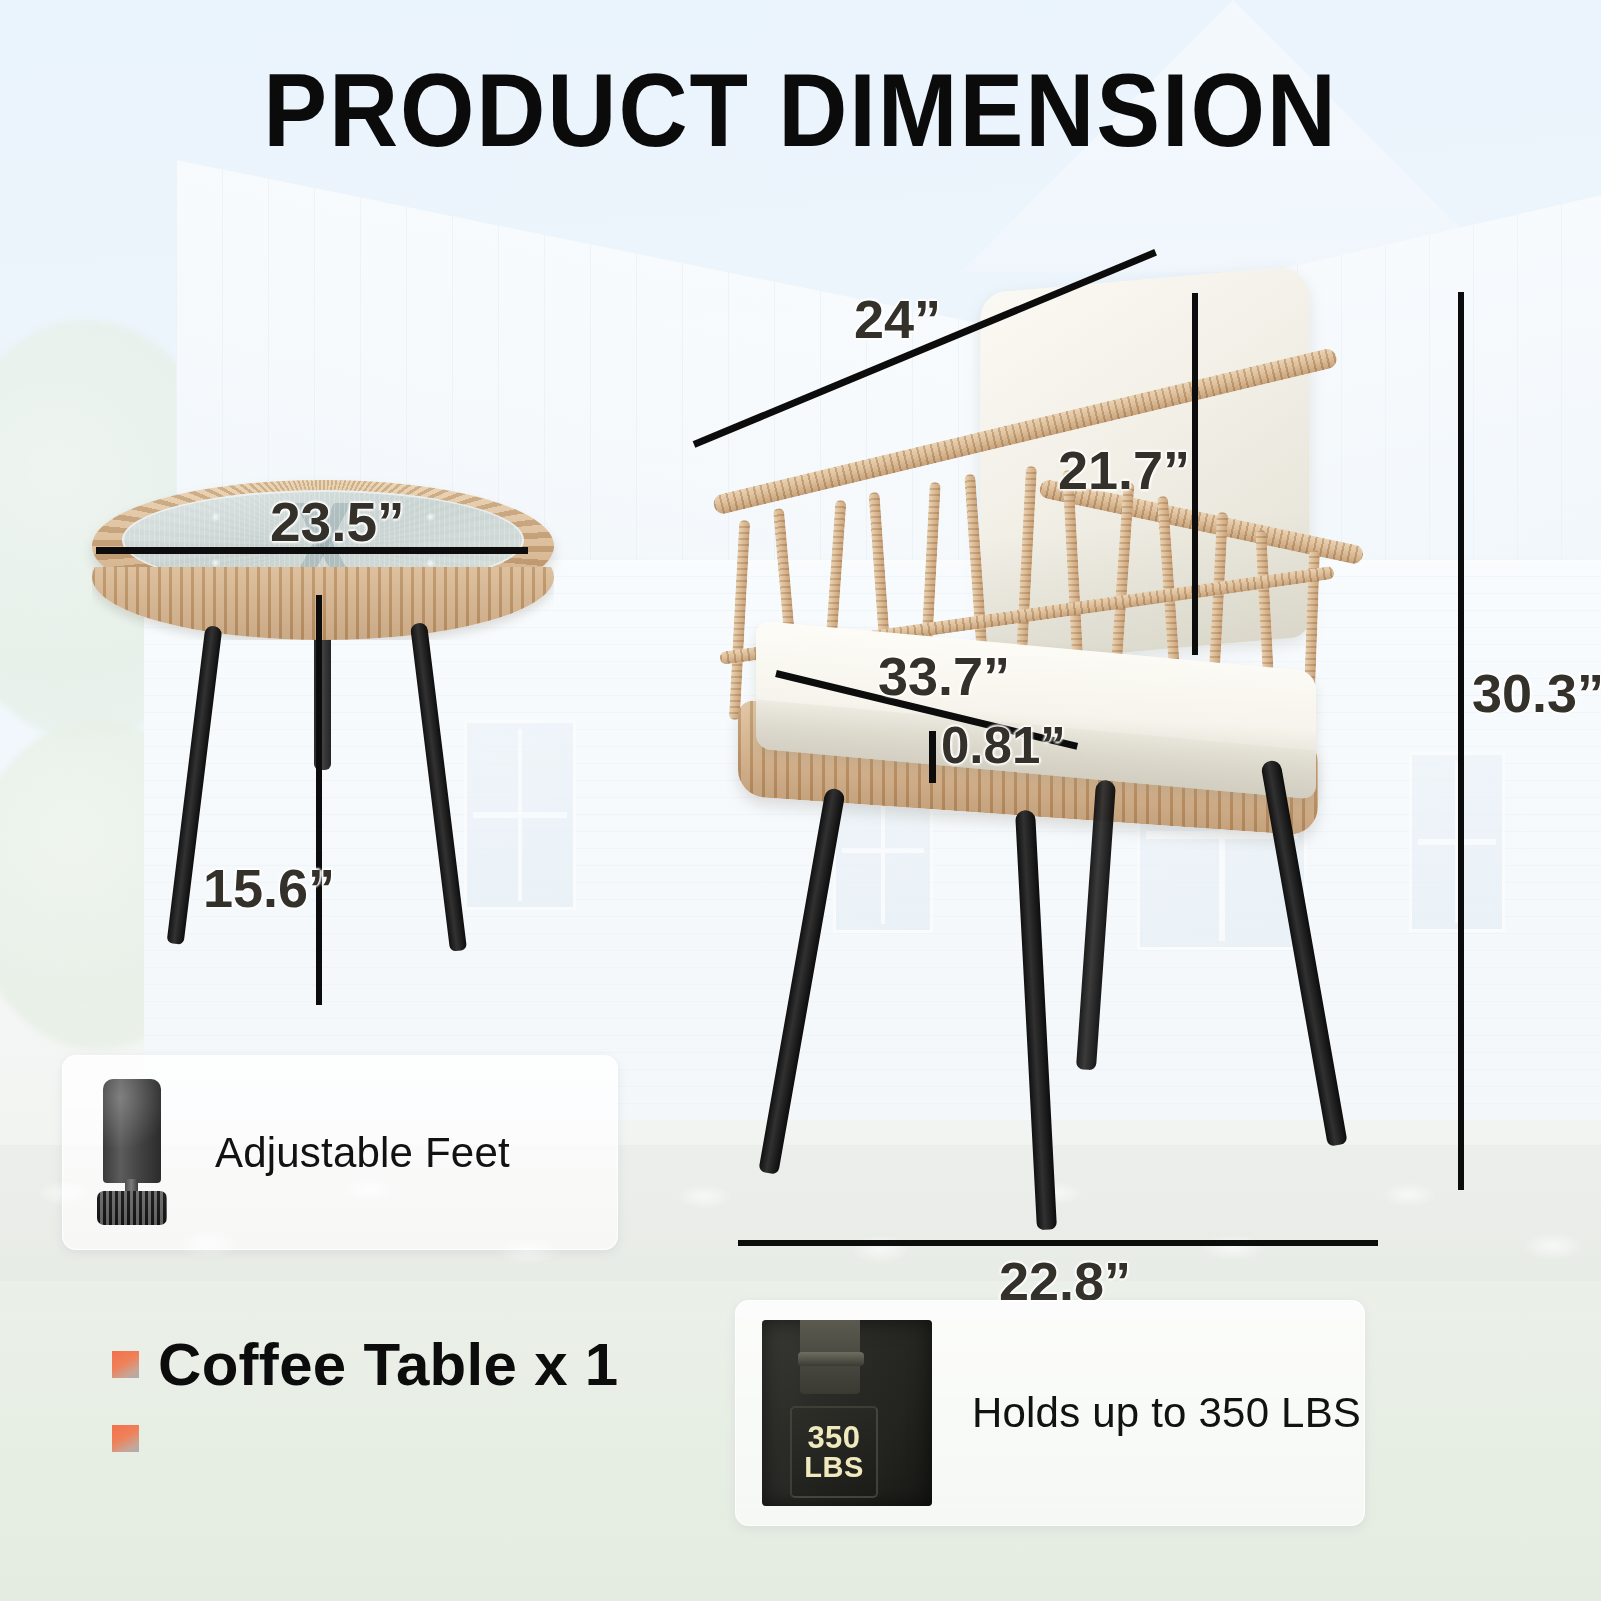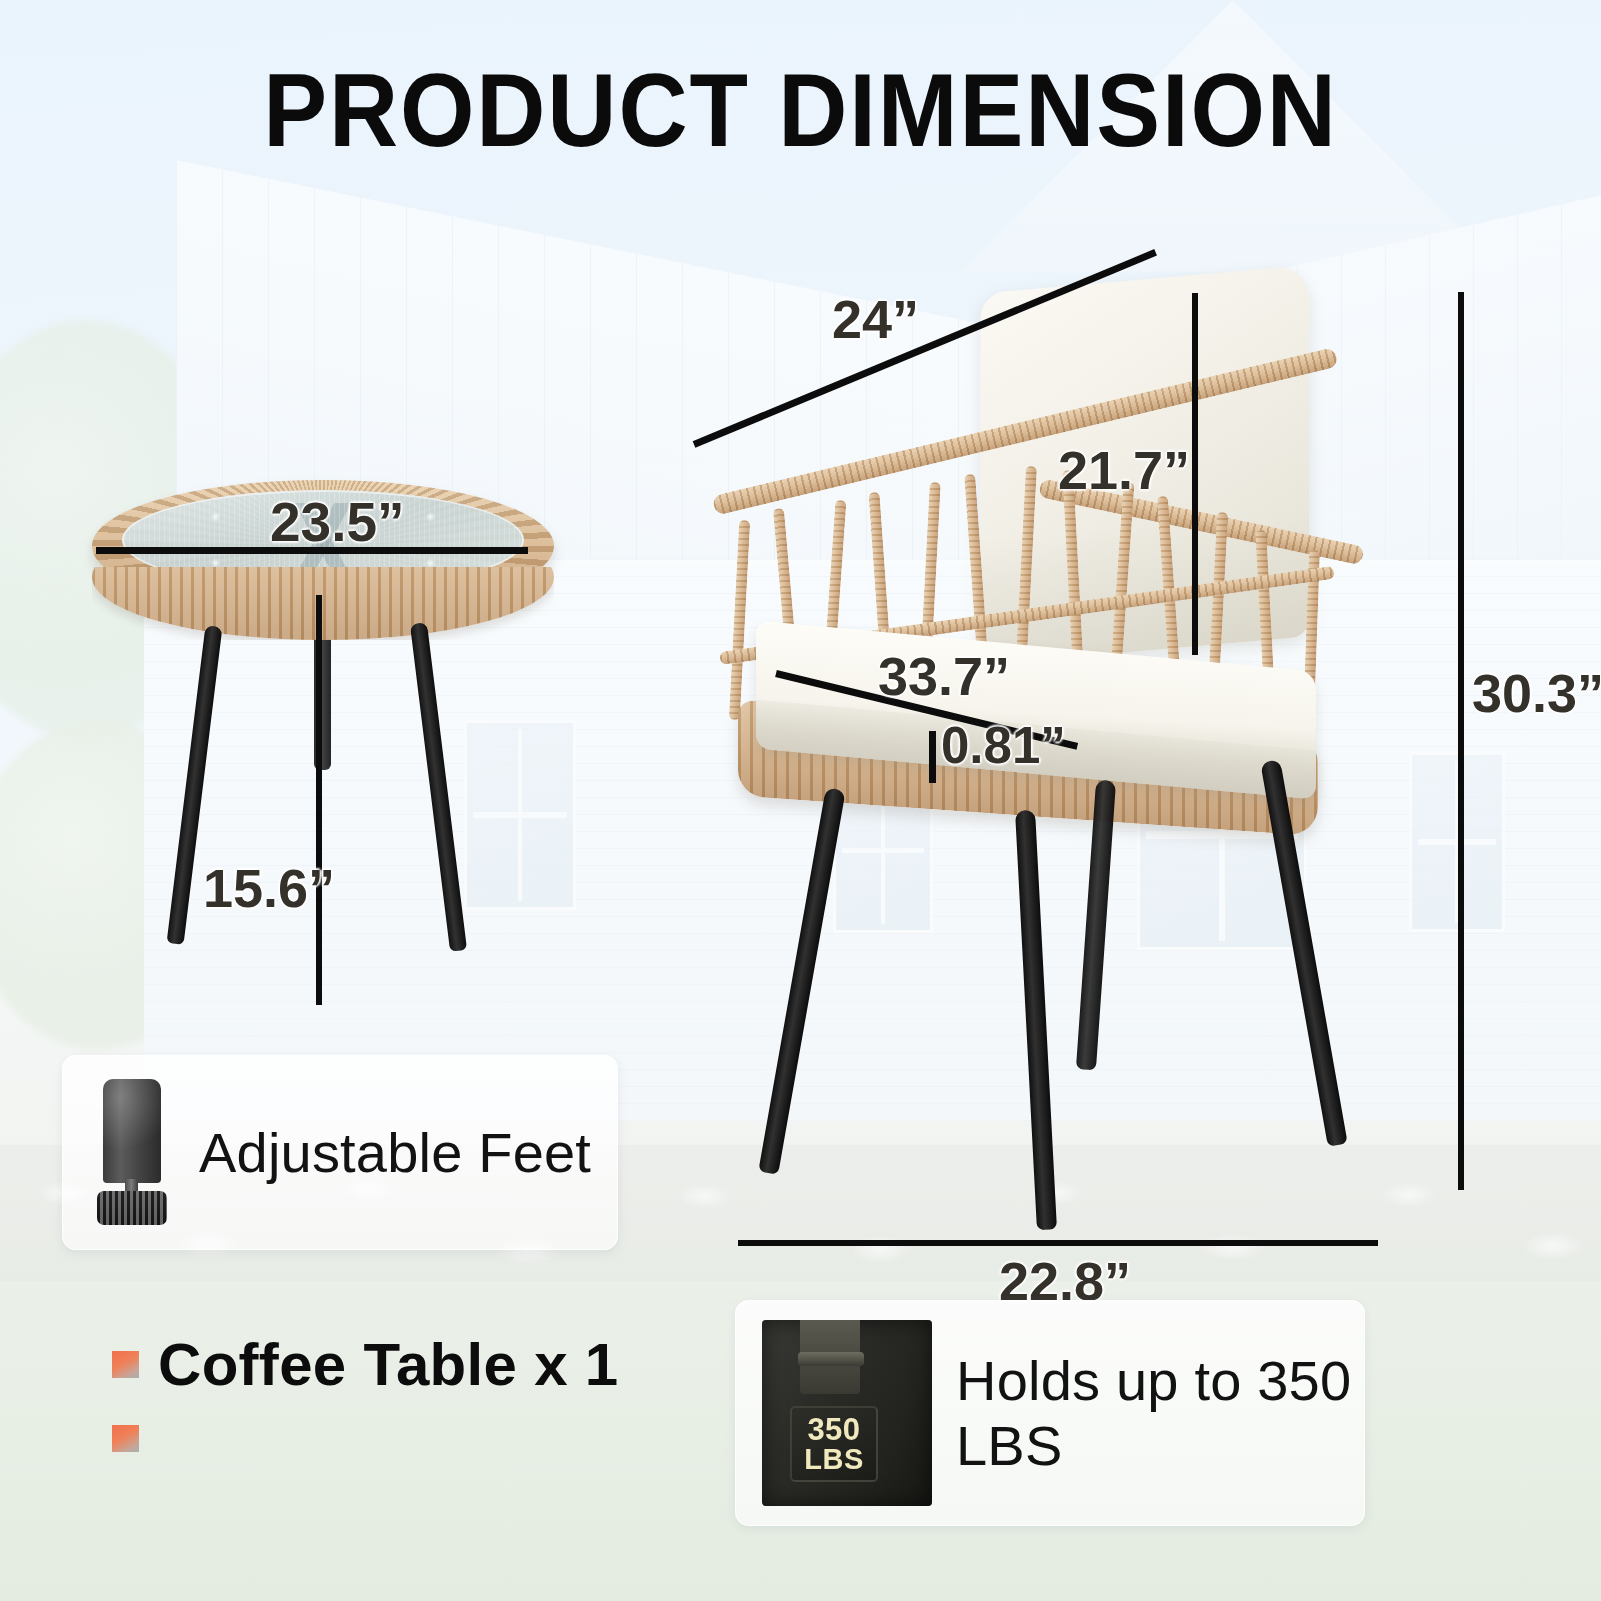--- a/index.html
+++ b/index.html
@@ -287,21 +287,21 @@
   }
   .foot-pad {
     position:absolute; left:8px; top:112px; width:70px; height:34px;
     background:
       repeating-linear-gradient(90deg, rgba(0,0,0,.55) 0 3px, rgba(150,150,150,.5) 3px 6px),
       linear-gradient(180deg,#4a4a4a,#2a2a2a);
     border-radius:7px;
   }
   .panel-text {
     font-family:"Liberation Sans", sans-serif;
-    font-size:56px; color:#121212; letter-spacing:.2px; margin-left:24px;
+    font-size:42px; color:#121212; letter-spacing:.2px; margin-left:40px;
   }
 
   
   .weight-art { position:relative; width:170px; height:186px; flex:0 0 auto; }
   .wb-body {
     position:absolute; inset:0;
     background:linear-gradient(120deg,#3a3a36 0%,#2b2b28 35%,#23231f 70%,#171714 100%);
     border-radius:4px;
     box-shadow:inset 0 0 22px rgba(0,0,0,.6);
   }
@@ -309,21 +309,21 @@
     position:absolute; left:38px; top:0; width:60px; height:74px;
     background:linear-gradient(180deg,#5a5a50,#3a3a33);
     border-radius:0 0 4px 4px;
   }
   .wb-handle {
     position:absolute; left:36px; top:32px; width:66px; height:14px;
     background:linear-gradient(180deg,#6e6e60,#3b3b34);
     border-radius:4px;
   }
   .wb-plate {
-    position:absolute; left:28px; top:86px; width:88px; height:76px;
+    position:absolute; left:28px; top:86px; width:88px; height:92px;
     background:linear-gradient(150deg,#2e2e29,#1b1b18);
     border:2px solid rgba(90,90,78,.55);
     border-radius:5px;
     display:flex; flex-direction:column; align-items:center; justify-content:center;
     line-height:1.0;
   }
   .wb-num, .wb-unit {
     font-family:"Liberation Sans", sans-serif;
     font-weight:700; color:#efe9bd; letter-spacing:.5px;
   }
@@ -429,21 +429,21 @@
       </div>
   </div>
 
   <div class="dim-line" style="left:96px; top:547px; width:432px; height:7px;"></div>
   <div class="dim-label" style="left:270px; top:490px; font-size:55px;">23.5”</div>
 
   <div class="dim-line" style="left:316px; top:595px; width:6px; height:410px;"></div>
   <div class="dim-label" style="left:203px; top:857px; font-size:54px;text-align:center;">15.6”</div>
 
   <div class="dim-diag" style="left:694px; top:441px; width:500px; transform:rotate(-22.6deg);"></div>
-  <div class="dim-label" style="left:832px; top:288px; font-size:54px;">24”</div>
+  <div class="dim-label" style="left:854px; top:288px; font-size:54px;">24”</div>
 
   <div class="dim-line" style="left:1192px; top:293px; width:6px; height:362px;"></div>
   <div class="dim-label" style="left:1058px; top:439px; font-size:54px;">21.7”</div>
 
   <div class="dim-diag" style="left:776px; top:670px; width:310px; transform:rotate(13.6deg);"></div>
   <div class="dim-label" style="left:878px; top:645px; font-size:54px;">33.7”</div>
 
   <div class="dim-line" style="left:929px; top:731px; width:7px; height:52px;"></div>
   <div class="dim-label" style="left:941px; top:716px; font-size:51px;">0.81”</div>
 

